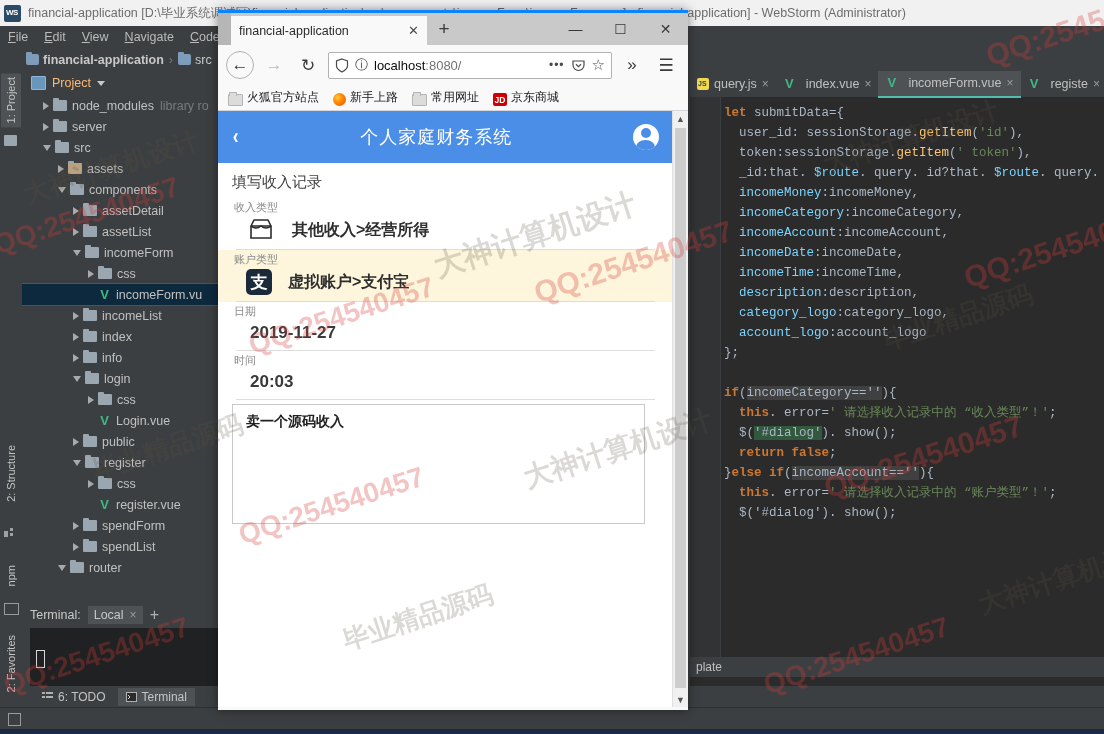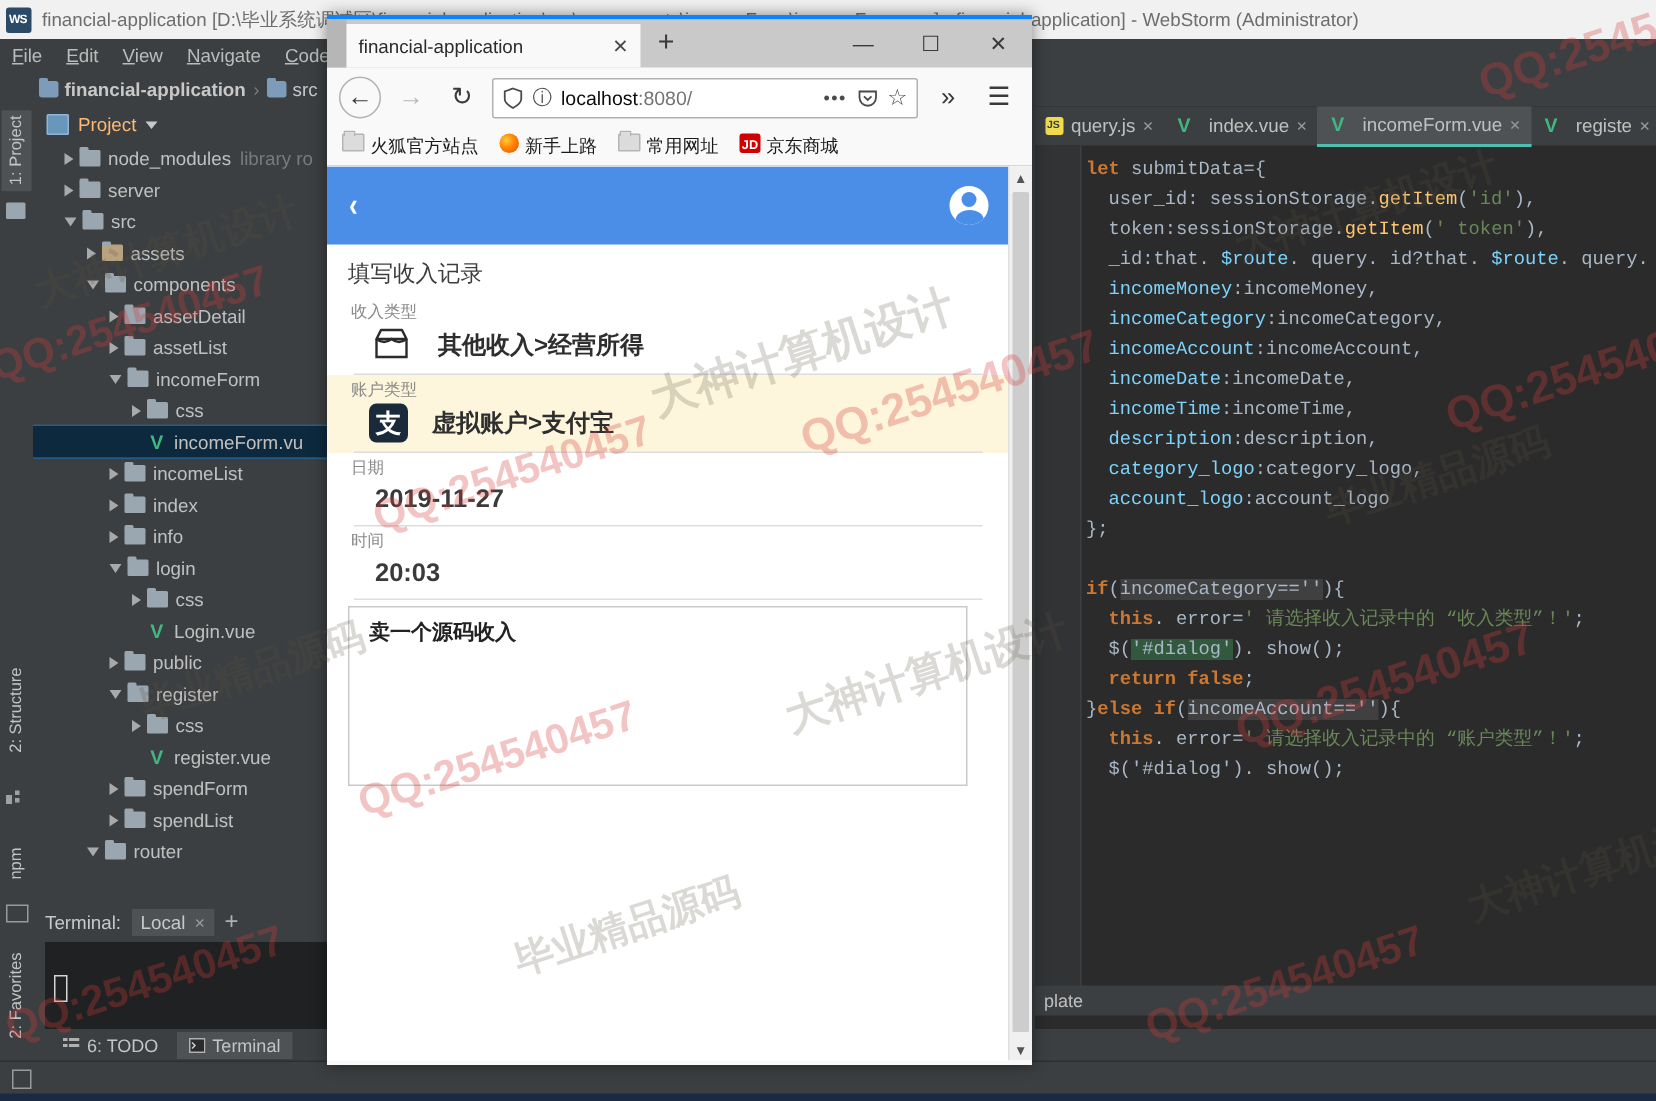--- a/index.html
+++ b/index.html
@@ -102,21 +102,21 @@
   .ff-wbtn{width:45px;height:32px;display:flex;align-items:center;justify-content:center;font-size:14px;color:#3a3a3a;}
   .ff-navbar{height:40px;background:#f9f9fa;display:flex;align-items:center;padding:0 8px;gap:6px;box-sizing:border-box;}
   .nav-ico{width:28px;height:28px;display:flex;align-items:center;justify-content:center;color:#3a3a3a;font-size:17px;flex:none;}
   .nav-ico.back{border:1.5px solid #b1b1b1;border-radius:50%;width:26px;height:26px;}
   .nav-ico.dim{color:#b9b9b9;}
   .urlbar{flex:1;height:27px;background:#fff;border:1px solid #b1b1b1;border-radius:2px;
     display:flex;align-items:center;gap:6px;padding:0 6px;box-sizing:border-box;font-size:13px;color:#0c0c0d;}
   .url-host{color:#0c0c0d;}
   .url-rest{color:#737373;}
   .ff-bookmarks{height:26px;background:#f9f9fa;display:flex;align-items:center;gap:14px;padding:0 10px;box-sizing:border-box;font-size:12px;color:#17191a;border-bottom:1px solid #d7d7db;}
-  .bm{display:flex;align-items:flex-start;gap:4px;white-space:nowrap;}
+  .bm{display:flex;align-items:flex-end;gap:4px;white-space:nowrap;}
   .bm-fold{width:13px;height:10px;background:#dcdcdc;border:1px solid #b5b5b5;border-radius:1px;position:relative;}
   .bm-fold:before{content:"";position:absolute;left:0;top:-3px;width:6px;height:3px;background:#dcdcdc;border:1px solid #b5b5b5;border-bottom:none;border-radius:1px 1px 0 0;}
   .fx-ico{width:13px;height:13px;border-radius:50%;background:radial-gradient(circle at 35% 35%,#ffcb3c 0%,#ff8300 45%,#e65100 100%);}
   .jd-ico{width:14px;height:13px;background:#d00000;color:#fff;font-size:8.5px;font-weight:bold;display:flex;align-items:center;justify-content:center;border-radius:2px;}
 
   
   .viewport{position:relative;width:470px;height:596px;background:#fff;overflow:hidden;}
   .app{position:absolute;left:0;top:0;width:455px;height:596px;background:#fff;}
   .app-header{height:52px;background:#4a8ee8;display:flex;align-items:center;justify-content:space-between;padding:0 14px;box-sizing:border-box;}
   .app-title{color:#fff;font-size:18px;letter-spacing:1px;}
@@ -477,20 +477,21 @@
           <span class="jd-ico">JD</span>
           <span>京东商城</span>
         </span>
       </div>
 
     <div class="viewport">
       <div class="app">
 
         <div class="app-header">
           <span class="chev-left">‹</span>
+          <span class="app-title">个人家庭财务系统</span>
           <span class="avatar"></span>
         </div>
 
         <div class="sec-title">填写收入记录</div>
 
 
         <div class="field">
           <div class="lbl">收入类型</div>
           <div class="picker">
             <span class="shop-ico">

